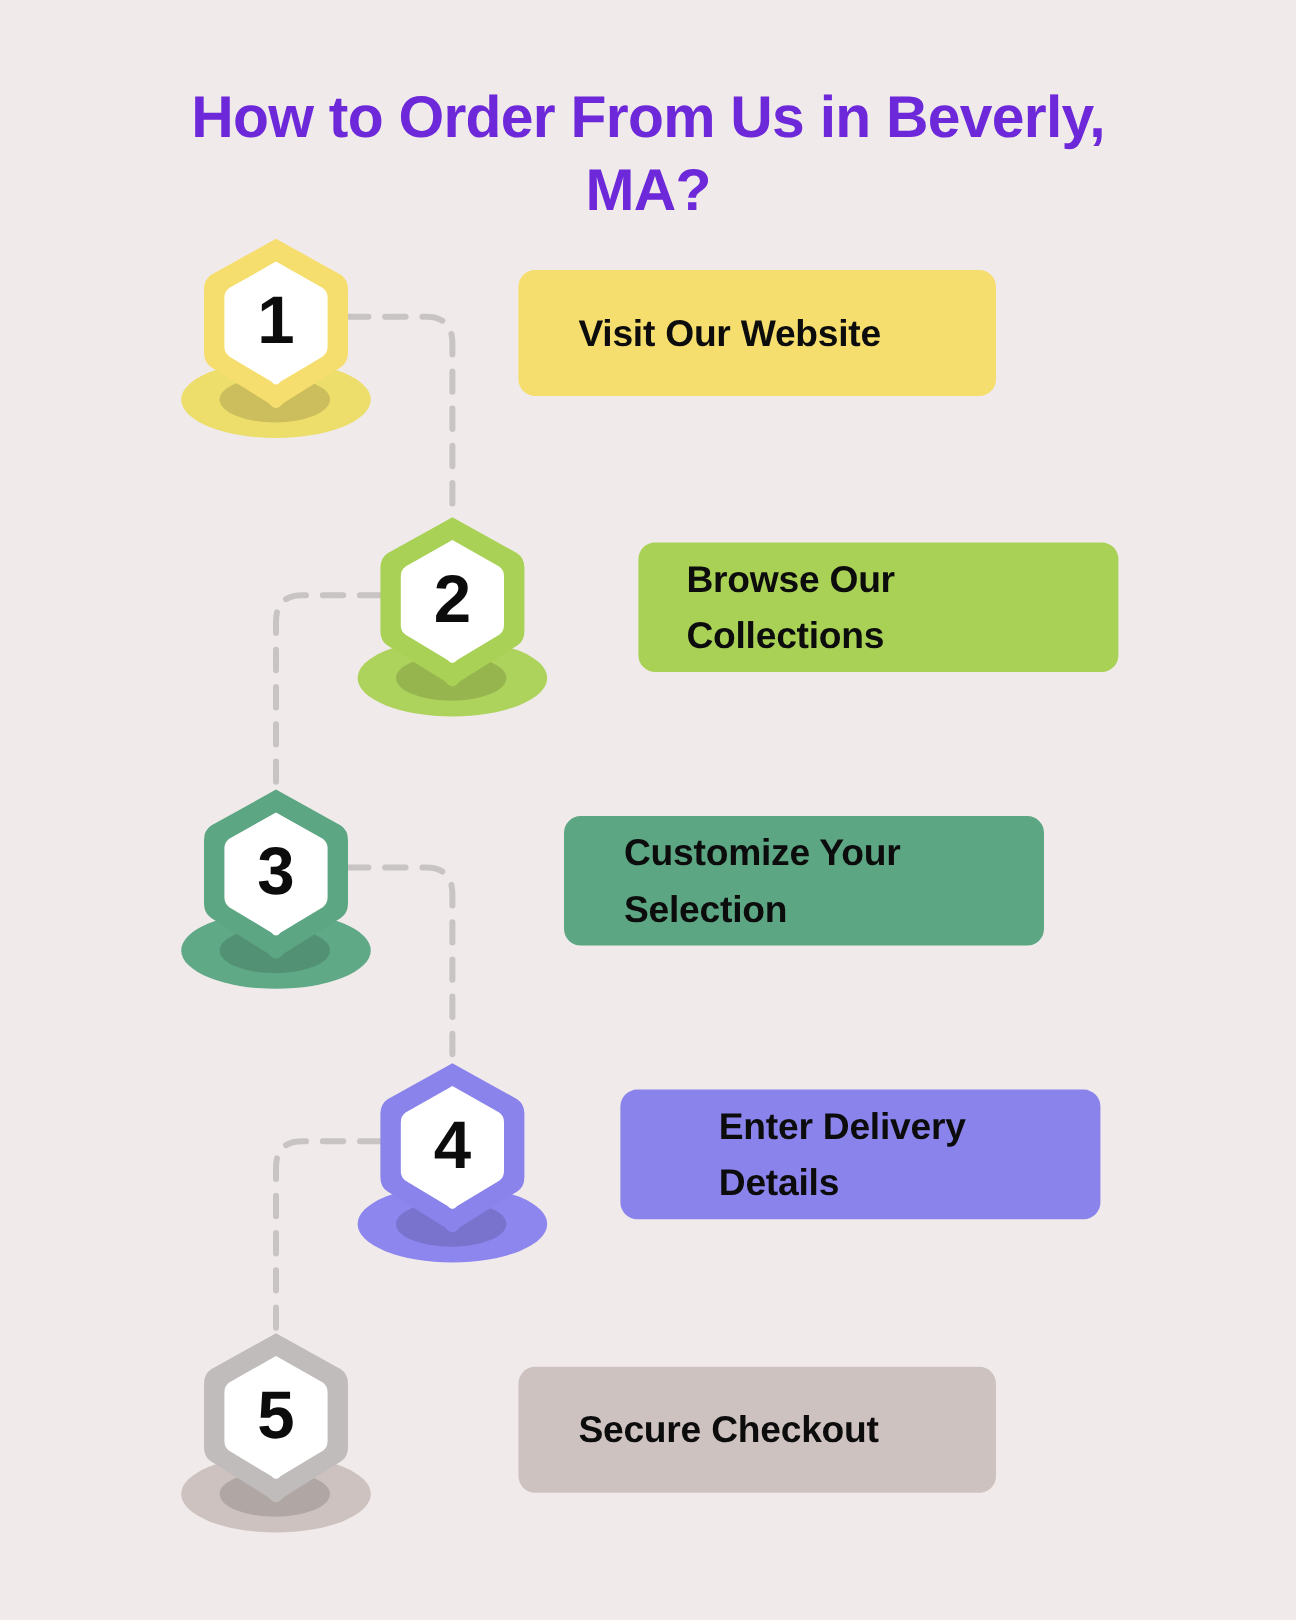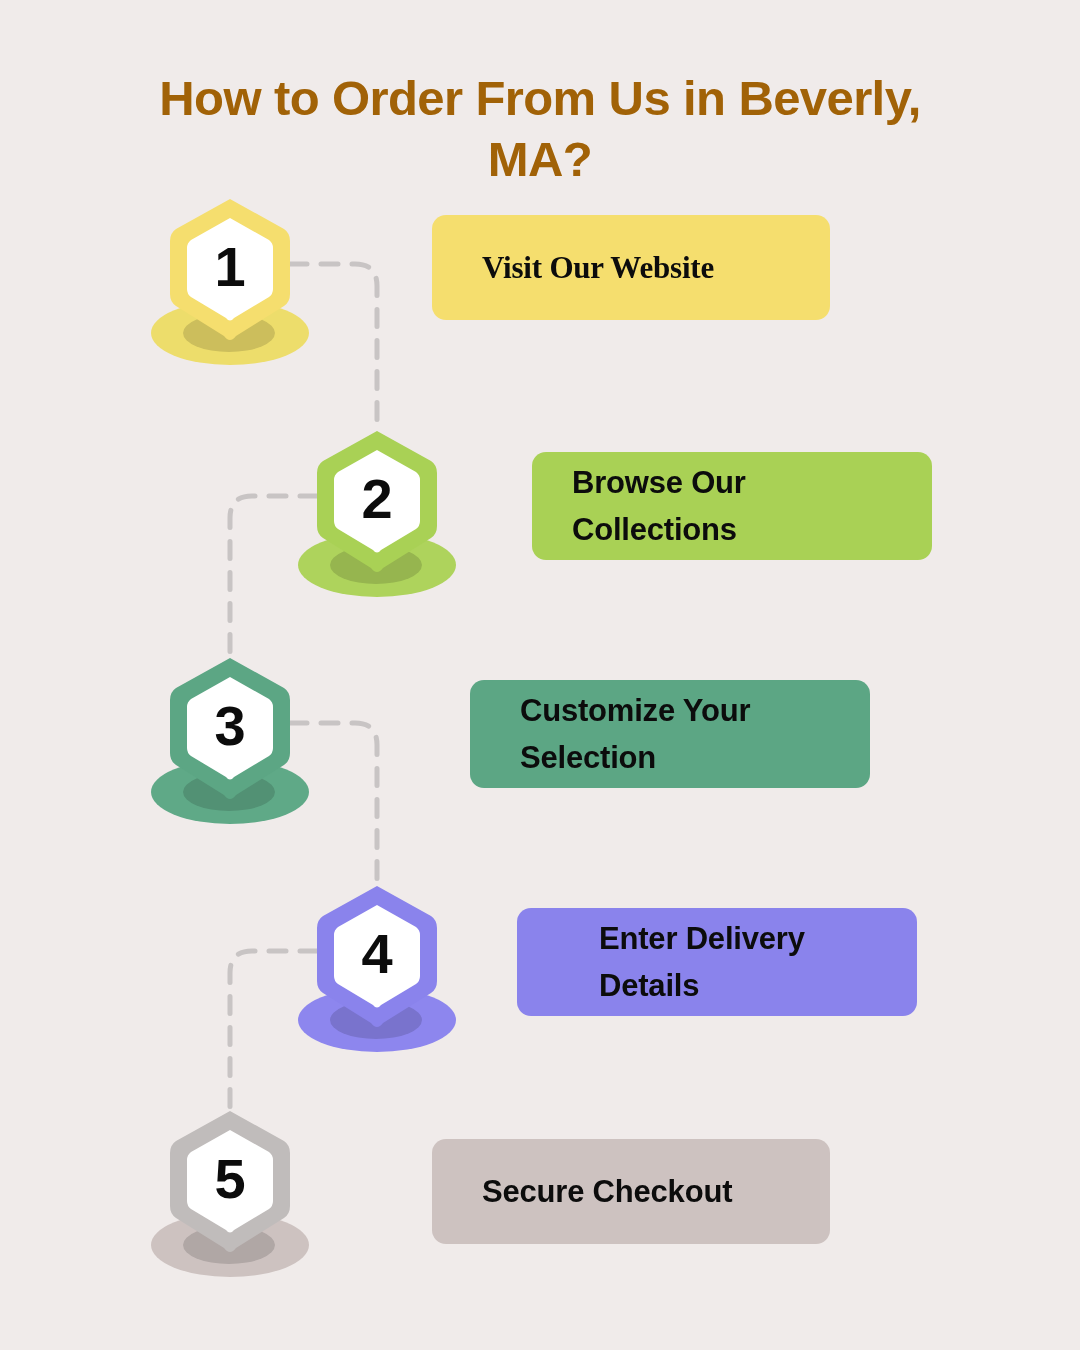--- a/index.html
+++ b/index.html
@@ -24,21 +24,21 @@
   
   .title {
     position: absolute;
     left: 110px;
     top: 68px;
     width: 860px;
     text-align: center;
     font-size: 49px;
     line-height: 1.25;
     font-weight: bold;
-    color: #a16207;
+    color: #6d28d9;
     letter-spacing: -0.6px;
   }
 
   
   .connectors {
     position: absolute;
     left: 0;
     top: 0;
     width: 1080px;
     height: 1350px;
@@ -140,21 +140,21 @@
       <div class="step">
         <div class="pin" style="left: 145px; top: 196px;">
           <div class="pin-shadow" style="background: rgb(237, 221, 107);"></div>
           <div class="pin-shadow-inner" style="background: rgb(237, 221, 107);"></div>
           <div class="pin-hex"><svg width="128" height="150" viewBox="0 0 128 150">
               <path d="M64 3 L118 33 Q124 37 124 45 L124 98 Q124 106 118 110 L70 140 Q64 148 58 140 L10 110 Q4 106 4 98 L4 45 Q4 37 10 33 Z" fill="#F5DE6E"></path>
               <path d="M64 22 L103 44 Q107 47 107 52 L107 93 Q107 98 103 101 L68 122 Q64 127 60 122 L25 101 Q21 98 21 93 L21 52 Q21 47 25 44 Z" fill="#FFFFFF"></path>
             </svg></div>
           <div class="pin-num">1</div>
         </div>
-        <div class="label-box" style="left: 432px; top: 215px; width: 398px; height: 105px; background: rgb(245, 222, 110); font-family: Liberation Serif, serif;">
+        <div class="label-box" style="left: 432px; top: 225px; width: 398px; height: 105px; background: rgb(245, 222, 110);">
           <div class="label-text">Visit Our Website</div>
         </div>
       </div>
       <div class="step">
         <div class="pin" style="left: 292px; top: 428px;">
           <div class="pin-shadow" style="background: rgb(174, 211, 92);"></div>
           <div class="pin-shadow-inner" style="background: rgb(174, 211, 92);"></div>
           <div class="pin-hex"><svg width="128" height="150" viewBox="0 0 128 150">
               <path d="M64 3 L118 33 Q124 37 124 45 L124 98 Q124 106 118 110 L70 140 Q64 148 58 140 L10 110 Q4 106 4 98 L4 45 Q4 37 10 33 Z" fill="#A9D155"></path>
               <path d="M64 22 L103 44 Q107 47 107 52 L107 93 Q107 98 103 101 L68 122 Q64 127 60 122 L25 101 Q21 98 21 93 L21 52 Q21 47 25 44 Z" fill="#FFFFFF"></path>

